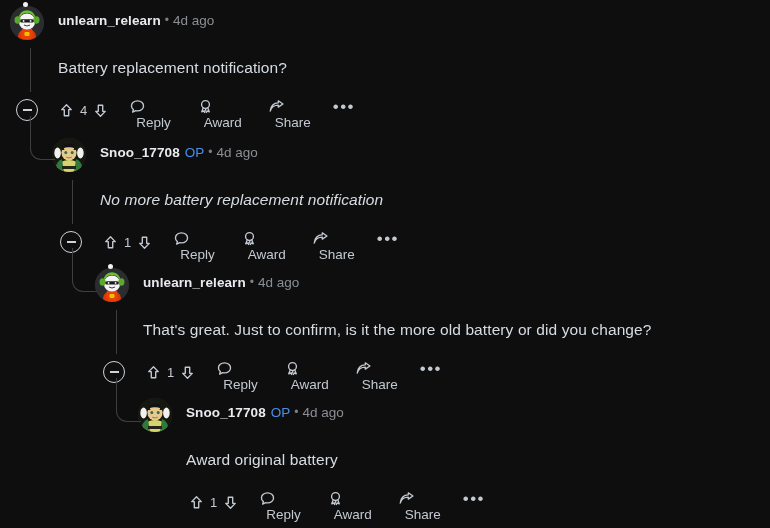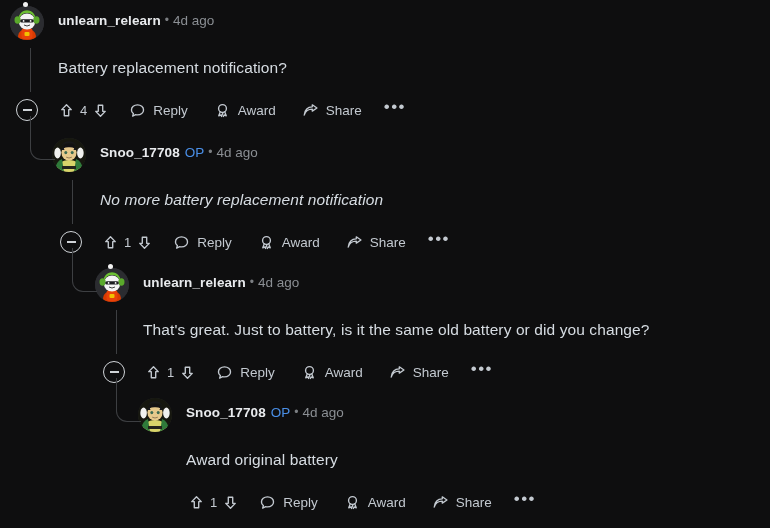--- a/index.html
+++ b/index.html
@@ -109,25 +109,25 @@
   
   .actions {
     position: absolute;
     display: flex;
     align-items: center;
     height: 24px;
   }
 
   .act {
     display: flex;
-    align-items: center;
     color: #b3b9c0;
     font-size: 13.5px;
     cursor: pointer;
     height: 24px;
+    flex-direction: column;
   }
 
   .act .lbl { margin-left: 7px; color: #c3c9d0; }
 
   .collapse-btn {
     width: 22px;
     height: 22px;
     border: 1.4px solid #cfd3d7;
     border-radius: 50%;
     display: flex;
@@ -345,21 +345,21 @@
             <ellipse cx="26.4" cy="14" rx="3.1" ry="3.7" fill="#5aa92b"></ellipse>
             <rect x="10.2" y="13.2" width="13.6" height="3.4" rx="1.7" fill="#1c1c20"></rect>
             <circle cx="13.6" cy="14.9" r="0.9" fill="#fff"></circle>
             <circle cx="20.6" cy="14.9" r="0.9" fill="#fff"></circle>
             <path d="M14 19 q3 2 6 0" stroke="#2a2a2a" stroke-width="0.9" fill="none"></path>
           </svg>
         </div>
         <div class="online-dot"></div>
       </div>
       <div class="chead" style="left: 143px;"><span class="uname">unlearn_relearn</span><span class="dot-sep">•</span><span class="tstamp">4d ago</span></div>
-      <div class="cbody" style="left: 143px; top: 52px;">That's great. Just to battery, is it the same old battery or did you change?</div>
+      <div class="cbody" style="left: 143px; top: 52px;">That's great. Just to confirm, is it the more old battery or did you change?</div>
       <div class="actions" style="left: 103px; top: 92px;">
         <div class="collapse-btn" style="margin-right: 20px;">
           <span class="bar"></span>
         </div>
         <div class="votes" style="margin-right: 20px;">
           <span class="varrow">
             <svg class="ico" width="17" height="17" viewBox="0 0 20 20">
               <path d="M10 3.2 L15.6 9 H12.6 V16.2 H7.4 V9 H4.4 Z"></path>
             </svg>
           </span>

